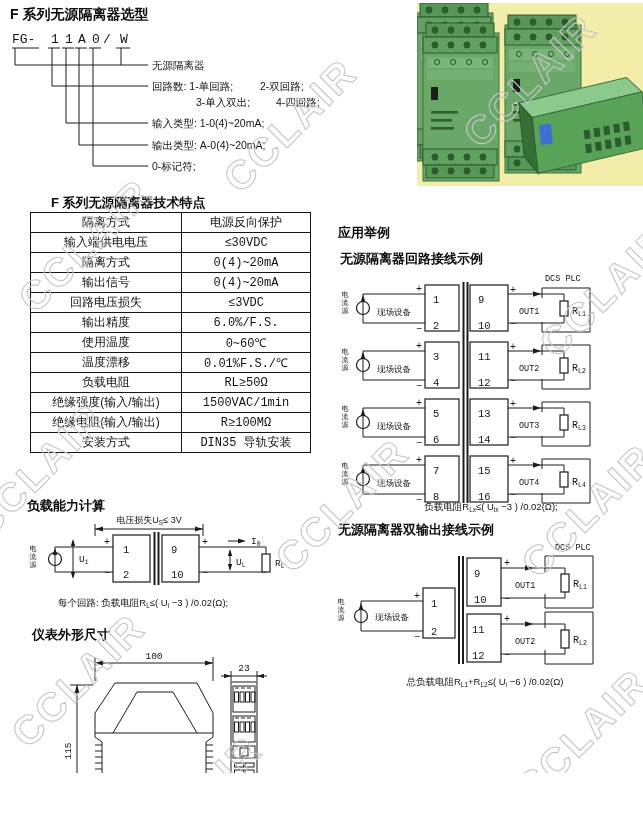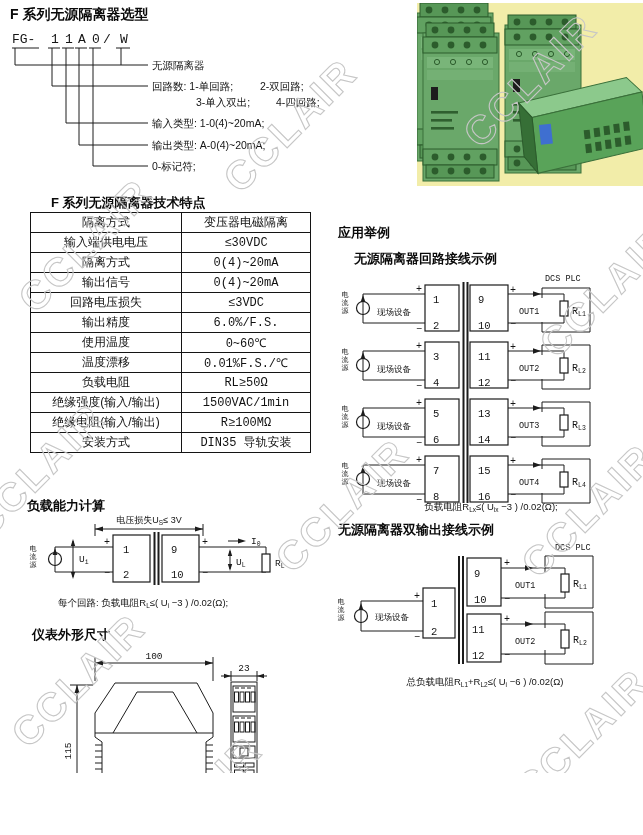--- a/index.html
+++ b/index.html
@@ -24,21 +24,21 @@
            font-size:40px;font-family:"Liberation Sans","DejaVu Sans",sans-serif;}
 </style>
 </head>
 <body>
 
 <div class="page">
 
   <div class="h h14" style="left:10px;top:6px;">F 系列无源隔离器选型</div>
   <div class="h h13" style="left:27px;top:194px;margin-left:24px;">F 系列无源隔离器技术特点</div>
   <div class="h h13" style="left:338px;top:224px;">应用举例</div>
-  <div class="h h13" style="left:354px;top:250px;">无源隔离器回路接线示例</div>
+  <div class="h h13" style="left:340px;top:250px;">无源隔离器回路接线示例</div>
   <div class="h h13" style="left:27px;top:497px;">负载能力计算</div>
   <div class="h h13" style="left:338px;top:521px;">无源隔离器双输出接线示例</div>
   <div class="h h13" style="left:32px;top:626px;">仪表外形尺寸</div>
 
   <svg style="left:8px;top:26px;" width="410" height="154" viewBox="0 0 410 154">
     <text x="4" y="17" font-size="13">FG-</text>
     <text x="43" y="17" font-size="13">1</text>
     <text x="57" y="17" font-size="13">1</text>
     <text x="70" y="17" font-size="13">A</text>
     <text x="84" y="17" font-size="13">0</text>
@@ -116,21 +116,21 @@
       <rect x="82" y="60" width="6" height="9" fill="#2c5c2c"></rect>
         <rect x="92" y="59" width="6" height="9" fill="#2c5c2c"></rect>
       <rect x="102" y="58" width="6" height="9" fill="#2c5c2c"></rect>
     </g>
   </svg>
 
   <table class="spec">
     <tbody>
       <tr>
           <td style="width:146px">隔离方式</td>
-          <td class="v">变压器电磁隔离</td>
+          <td class="v">电源反向保护</td>
         </tr>
       <tr>
           <td>输入端供电电压</td>
           <td class="v">≤30VDC</td>
         </tr>
       <tr>
           <td>隔离方式</td>
           <td class="v">0(4)~20mA</td>
         </tr>
       <tr>

